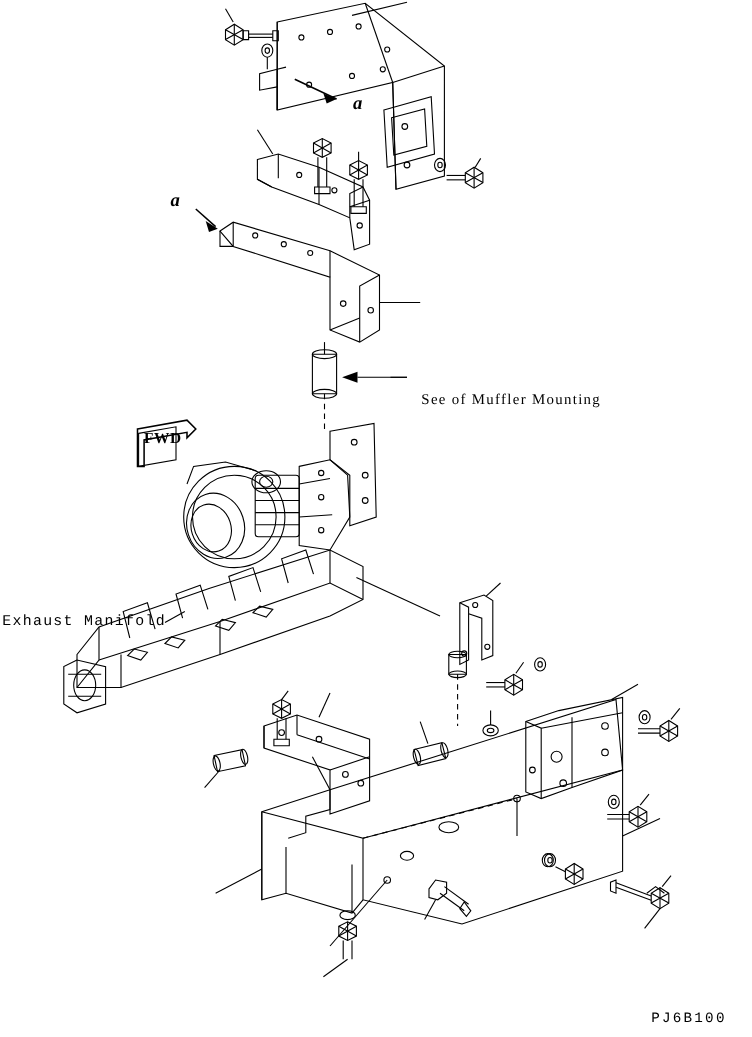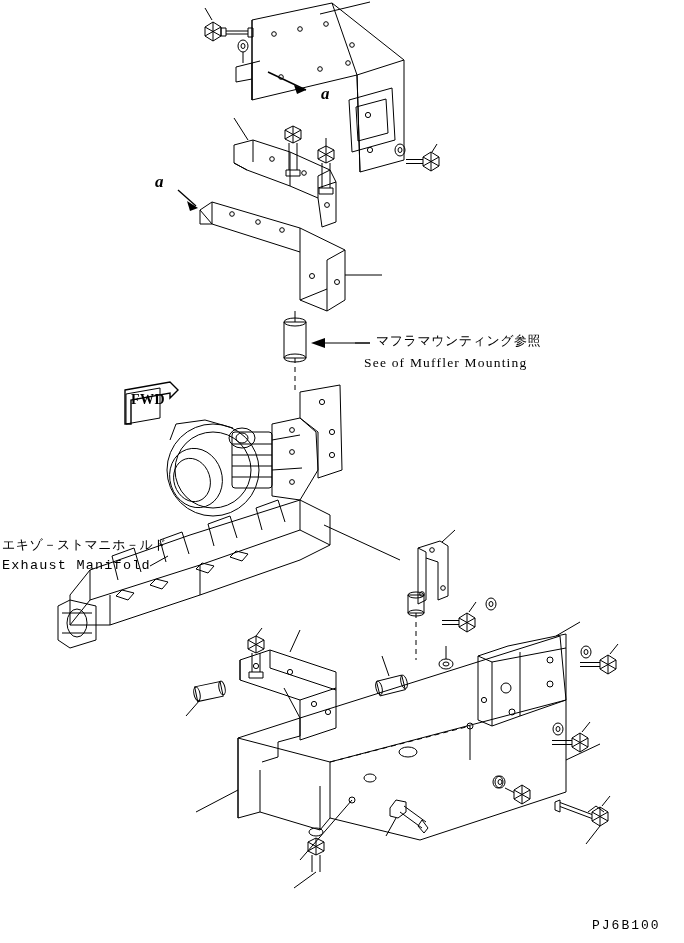--- a/index.html
+++ b/index.html
@@ -440,21 +440,19 @@
     <line class="ln" x1="470" y1="726" x2="470" y2="760"></line>
 
   </svg>
 
   <div class="lbl callout-a" style="left:321px; top:84px;">a</div>
 
   <div class="lbl callout-a" style="left:155px; top:172px;">a</div>
 
   <div class="lbl fwd-text" style="left:131px; top:392px;">FWD</div>
 
-  <div class="lbl jp" style="left:376px; top:332px;">マフラマウンティング参照</div>
-  <div class="lbl en" style="left:364px; top:355px;">See of Muffler Mounting</div>
-
-  <div class="lbl jp" style="left:2px; top:536px;">エキゾ－ストマニホ－ルド</div>
+  <div class="lbl en" style="left:383px; top:355px;">See of Muffler Mounting</div>
+
   <div class="lbl en" style="left:2px; top:558px;font-family:Liberation Mono, monospace;">Exhaust Manifold</div>
 
   <div class="lbl partno" style="left:592px; top:918px;">PJ6B100</div>
 
 </div>
 
 </body></html>

